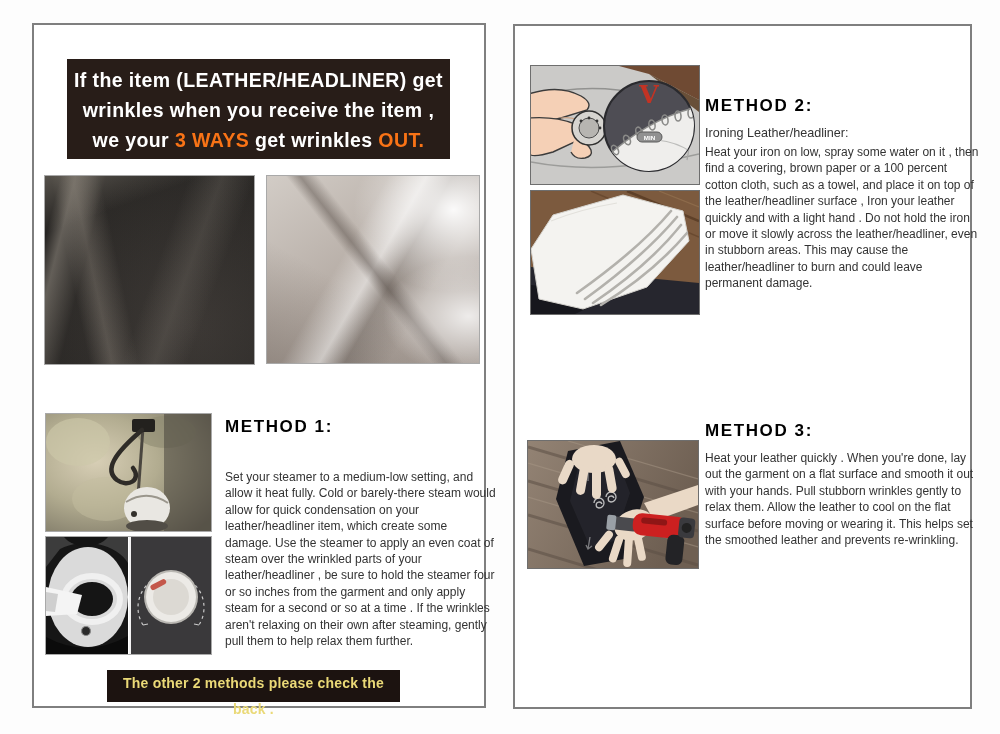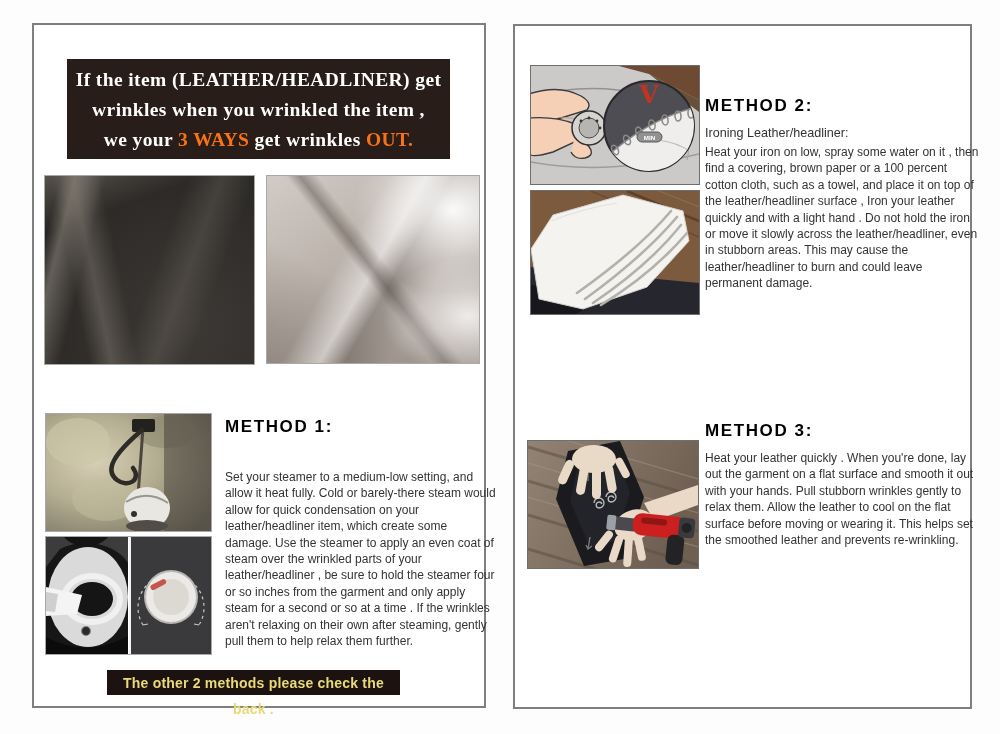--- a/index.html
+++ b/index.html
@@ -8,21 +8,21 @@
   .stage { position:relative; width:1000px; height:734px; background:#fdfdfd; }
 
   .panel { position:absolute; background:#ffffff; border:2px solid #7f7f7f; }
   .panel-left  { left:32px;  top:23px; width:454px; height:685px; }
   .panel-right { left:513px; top:24px; width:459px; height:685px; }
 
   
   .headline-banner { position:absolute; left:33px; top:34px; width:383px; height:100px;
     background:#281d18; color:#ffffff; text-align:center;
     font-weight:bold; font-size:19.5px; line-height:30px; padding-top:6px; letter-spacing:.4px; }
-  .hl-line { white-space:nowrap;font-family:Liberation Serif, serif; }
+  .hl-line { white-space:nowrap; }
   .hl-yellow { color:#f97316; }
 
   
   .photo { position:absolute; border:1px solid #a9a9a9; overflow:hidden; }
   .photo svg { display:block; }
 
   .photo-dark-leather { left:10px; top:150px; width:211px; height:190px;
     background:
       linear-gradient(160deg, rgba(125,119,109,.55) 0%, rgba(125,119,109,0) 22%),
       linear-gradient(104deg, rgba(150,143,133,0) 6%, rgba(150,143,133,.55) 12%, rgba(150,143,133,.05) 24%),
@@ -49,39 +49,39 @@
   .method-block { position:absolute; color:#2e2e2e; }
   .m1 { left:191px; top:392px; width:272px; }
   .m2 { left:190px; top:70px;  width:274px; }
   .m3 { left:190px; top:395px; width:274px; }
   .method-heading { font-size:17px; font-weight:bold; color:#000000; letter-spacing:1.6px; margin-bottom:9px; }
   .m1 .method-heading { margin-bottom:32px; }
   .method-subtitle { font-size:12.6px; line-height:17px; color:#333; margin-bottom:2px; }
   .method-body { font-size:12px; line-height:16.4px; color:#333; }
 
   
-  .footer-banner { position:absolute; left:73px; top:645px; width:293px; height:25px;
+  .footer-banner { position:absolute; left:73px; top:645px; width:293px; height:32px;
     background:#1c1310; color:#ead977; font-size:14px; font-weight:bold;
     text-align:center; line-height:26px; letter-spacing:.2px; }
 
   
   .photo-iron    { left:15px; top:39px;  width:170px; height:120px; border-color:#6e6e6e; }
   .photo-towel   { left:15px; top:164px; width:170px; height:125px; border-color:#6e6e6e; }
   .photo-heatgun { left:12px; top:414px; width:172px; height:129px; border-color:#6e6e6e; }
 </style>
 </head>
 <body>
 
 <div class="stage">
 
   <div class="panel panel-left">
 
     <div class="headline-banner">
       <div class="hl-line">If the item (LEATHER/HEADLINER) get</div>
-      <div class="hl-line">wrinkles when you wrinkled the item ,</div>
+      <div class="hl-line">wrinkles when you receive the item ,</div>
       <div class="hl-line"><span>we your </span><span class="hl-yellow">3 WAYS</span><span> get wrinkles </span><span class="hl-yellow">OUT.</span></div>
     </div>
 
     <div class="photo photo-dark-leather"></div>
     <div class="photo photo-light-leather"></div>
 
     <div class="photo photo-steamer">
       <svg width="165" height="117" viewBox="0 0 165 117">
         <defs>
           <radialGradient id="stbg" cx="30%" cy="40%" r="85%">

